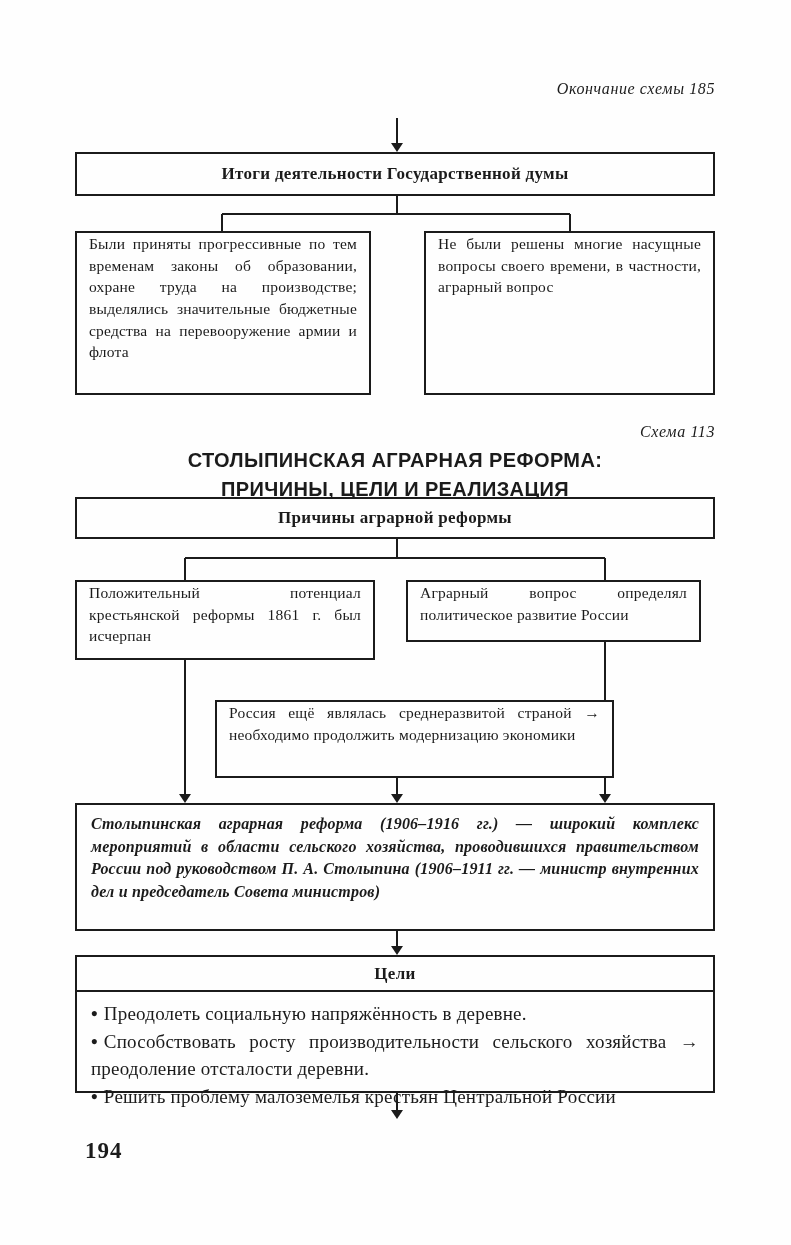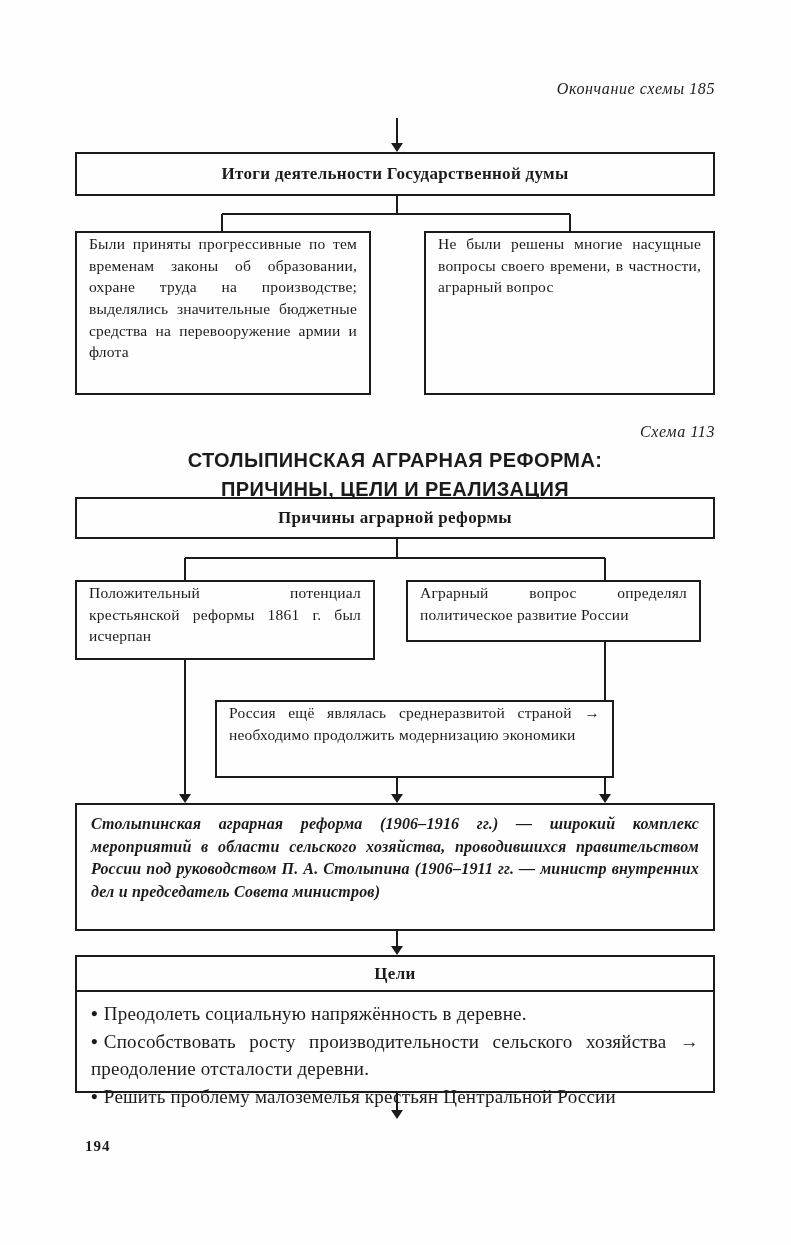--- a/index.html
+++ b/index.html
@@ -61,21 +61,21 @@
     letter-spacing: 0.2px;
   }
   .goal-item {
     font-size: 19px;
     line-height: 1.45;
     text-align: justify;
     letter-spacing: 0.2px;
   }
   .goal-item .bullet { font-weight: bold; padding-right: 6px; }
   #connectors { position: absolute; left: 0; top: 0; z-index: 1; pointer-events: none; }
-  .page-number { font-weight: bold; font-size: 15px; letter-spacing: 1px; }
+  .page-number { font-weight: bold; font-size: 23px; letter-spacing: 1px; }
 </style>
 </head>
 <body>
 
 <div id="page">
 
   <svg id="connectors" width="791" height="1245" viewBox="0 0 791 1245">
     <g stroke="#1b1b1b" stroke-width="2" fill="#1b1b1b">
 
       <g>

